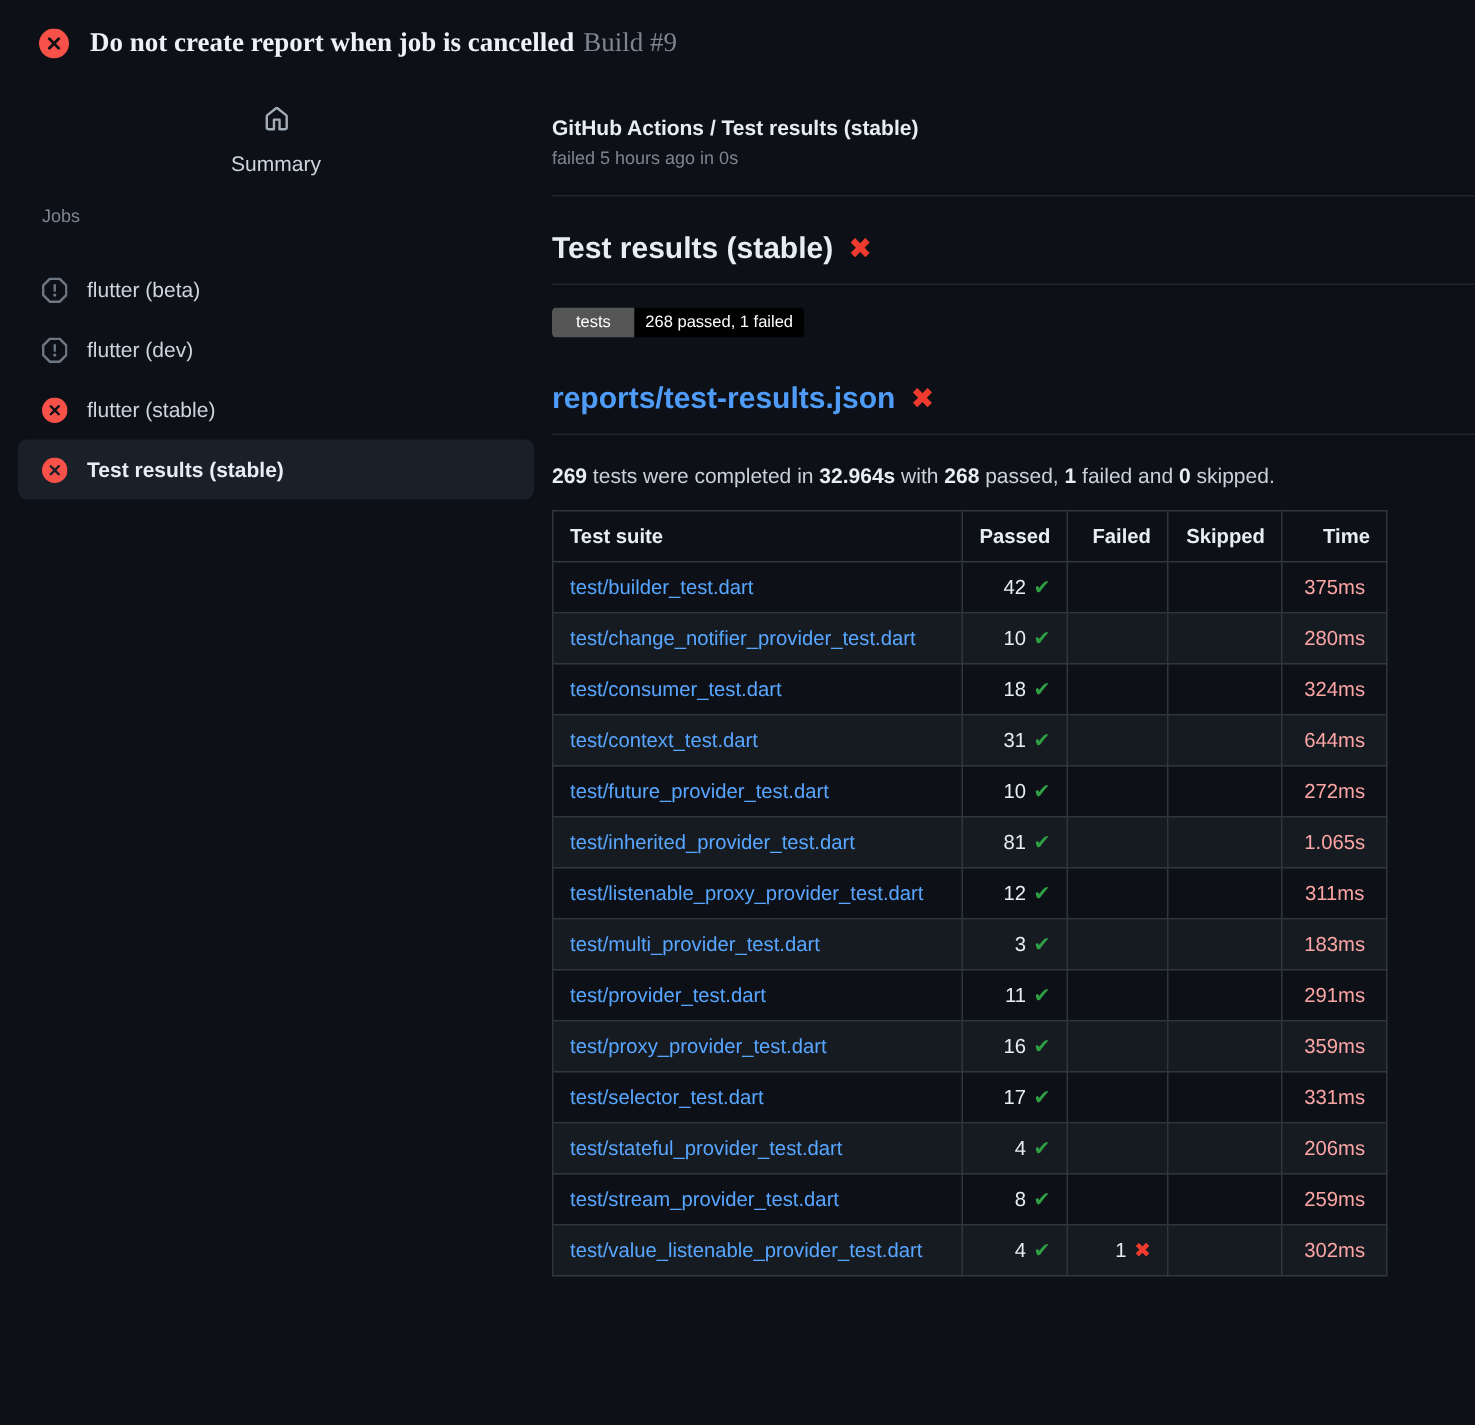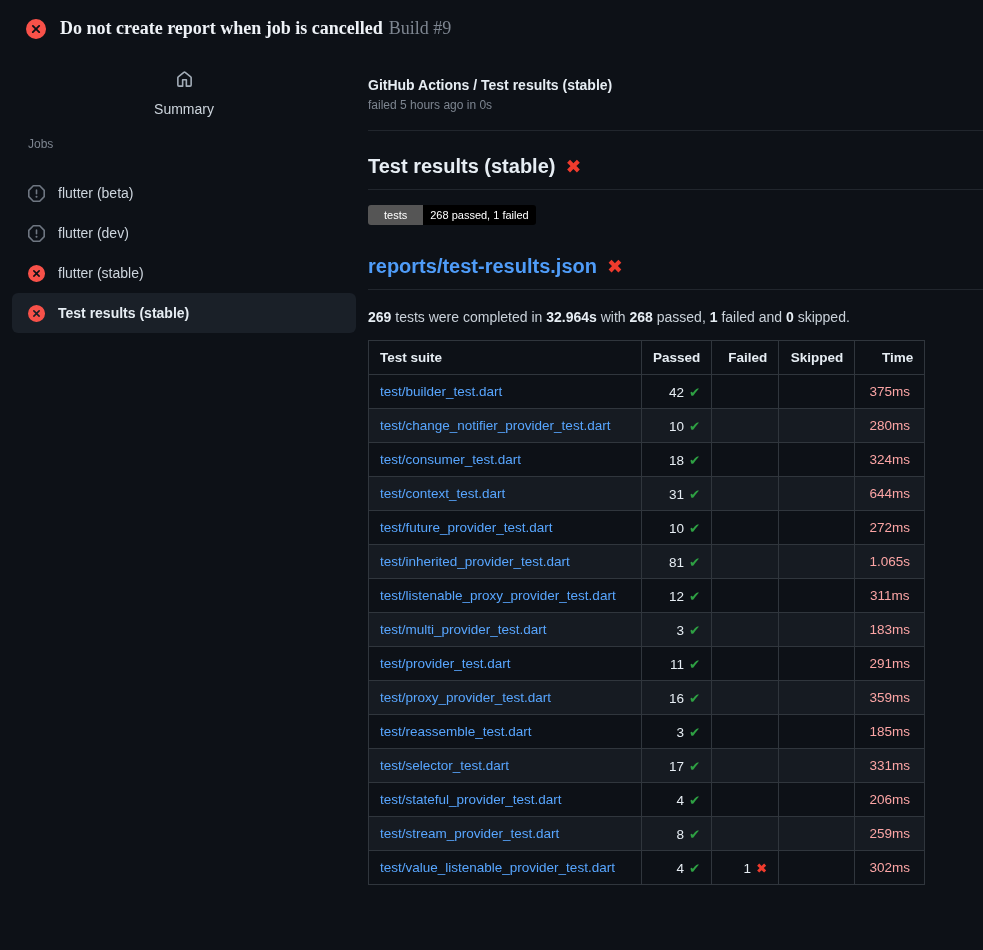--- a/index.html
+++ b/index.html
@@ -273,27 +273,20 @@
   </tr>
 
   <tr>
     <td class="suite"><a>test/proxy_provider_test.dart</a></td>
     <td class="num passed"><span class="val">16</span><span class="check">✔</span></td>
     <td class="num failed"></td>
     <td class="num skipped"></td>
     <td class="time">359ms</td>
   </tr>
 
-  <tr>
-    <td class="suite"><a>test/reassemble_test.dart</a></td>
-    <td class="num passed"><span class="val">3</span><span class="check">✔</span></td>
-    <td class="num failed"></td>
-    <td class="num skipped"></td>
-    <td class="time">185ms</td>
-  </tr>
 
   <tr>
     <td class="suite"><a>test/selector_test.dart</a></td>
     <td class="num passed"><span class="val">17</span><span class="check">✔</span></td>
     <td class="num failed"></td>
     <td class="num skipped"></td>
     <td class="time">331ms</td>
   </tr>
 
   <tr>

